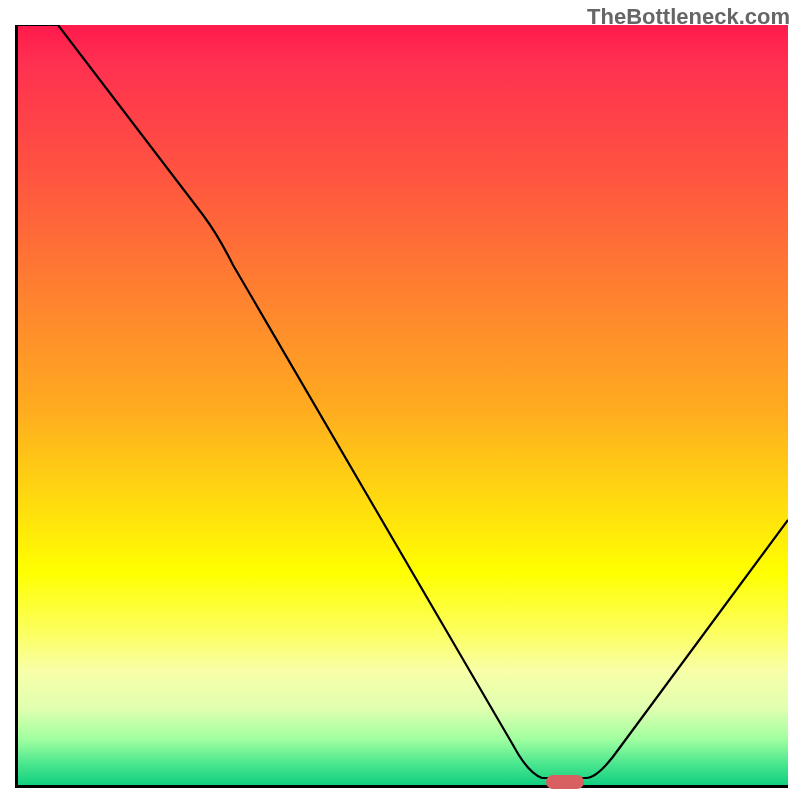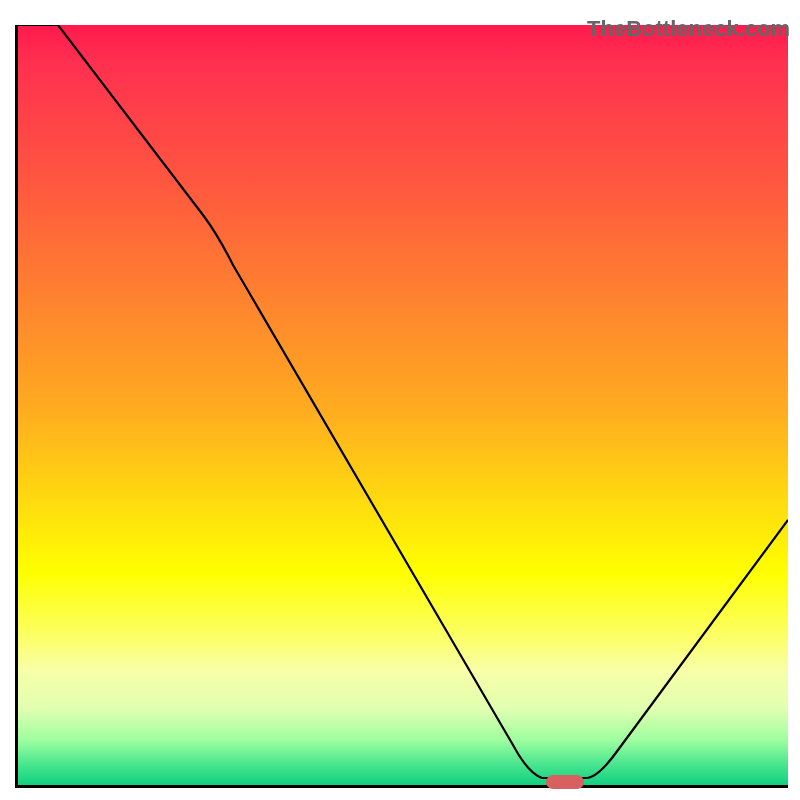--- a/index.html
+++ b/index.html
@@ -6,21 +6,21 @@
     margin: 0;
     padding: 0;
     width: 800px;
     height: 800px;
     position: relative;
     background: #fff;
     font-family: Arial, sans-serif;
   }
   .watermark {
     position: absolute;
-    top: 16px;
+    top: 4px;
     right: 10px;
     font-size: 22px;
     font-weight: bold;
     color: #666;
     z-index: 10;
   }
   .chart-container {
     position: absolute;
     left: 15px;
     top: 25px;

